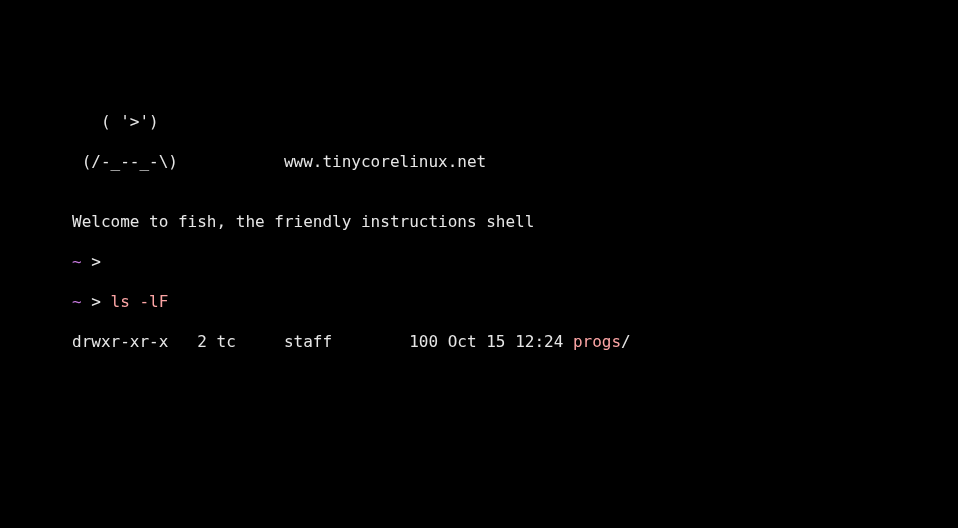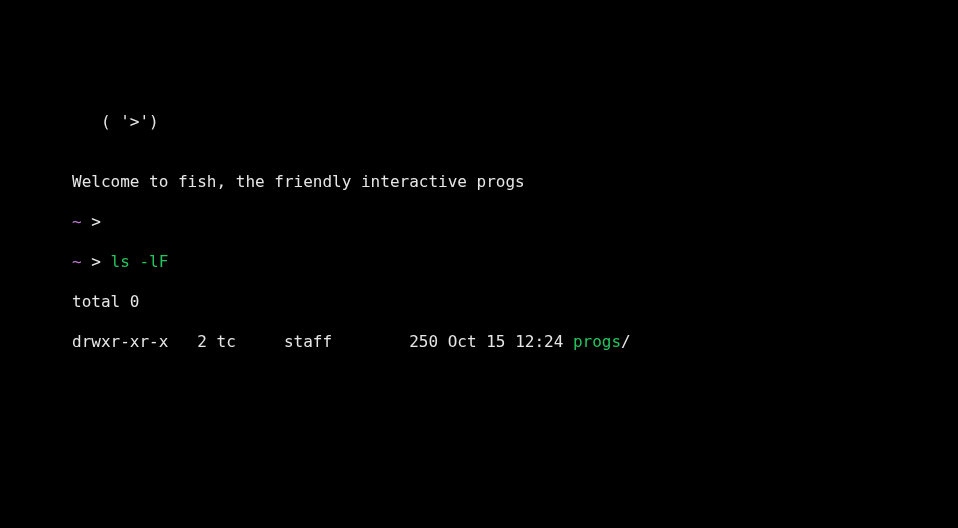--- a/index.html
+++ b/index.html
@@ -21,36 +21,36 @@
     }
     .line {
       display: block;
       padding-left: 72px;
     }
     .banner-line {
       display: block;
       padding-left: 72px;
     }
     .purple { color: #c678dd; }
-    .cyan { color: #22c55e; }
+    .cyan { color: #fca5a5; }
     .white { color: #e6e6e6; }
   </style>
 </head>
 <body>
 
 
 
 <div>
 <span class="banner-line white">   ( '&gt;')</span>
+<span class="banner-line white"> (/-_--_-\)           www.tinycorelinux.net</span>
 <span class="banner-line white"></span>
-<span class="line white">Welcome to fish, the friendly interactive progs</span>
+<span class="line white">Welcome to fish, the friendly instructions shell</span>
 <span class="line"><span class="purple">~</span><span class="white"> &gt; </span></span>
 <span class="line"><span class="purple">~</span><span class="white"> &gt; </span><span class="cyan">ls -lF</span></span>
-<span class="line white">total 0</span>
-<span class="line"><span class="white">drwxr-xr-x</span><span class="white">   2</span><span class="white"> tc</span><span class="white">     staff</span><span class="white">        250</span><span class="white"> Oct 15 12:24 </span><span class="cyan">progs</span><span class="white">/</span></span>
+<span class="line"><span class="white">drwxr-xr-x</span><span class="white">   2</span><span class="white"> tc</span><span class="white">     staff</span><span class="white">        100</span><span class="white"> Oct 15 12:24 </span><span class="cyan">progs</span><span class="white">/</span></span>
 
 
 
 
 
 
 
 
 
 

